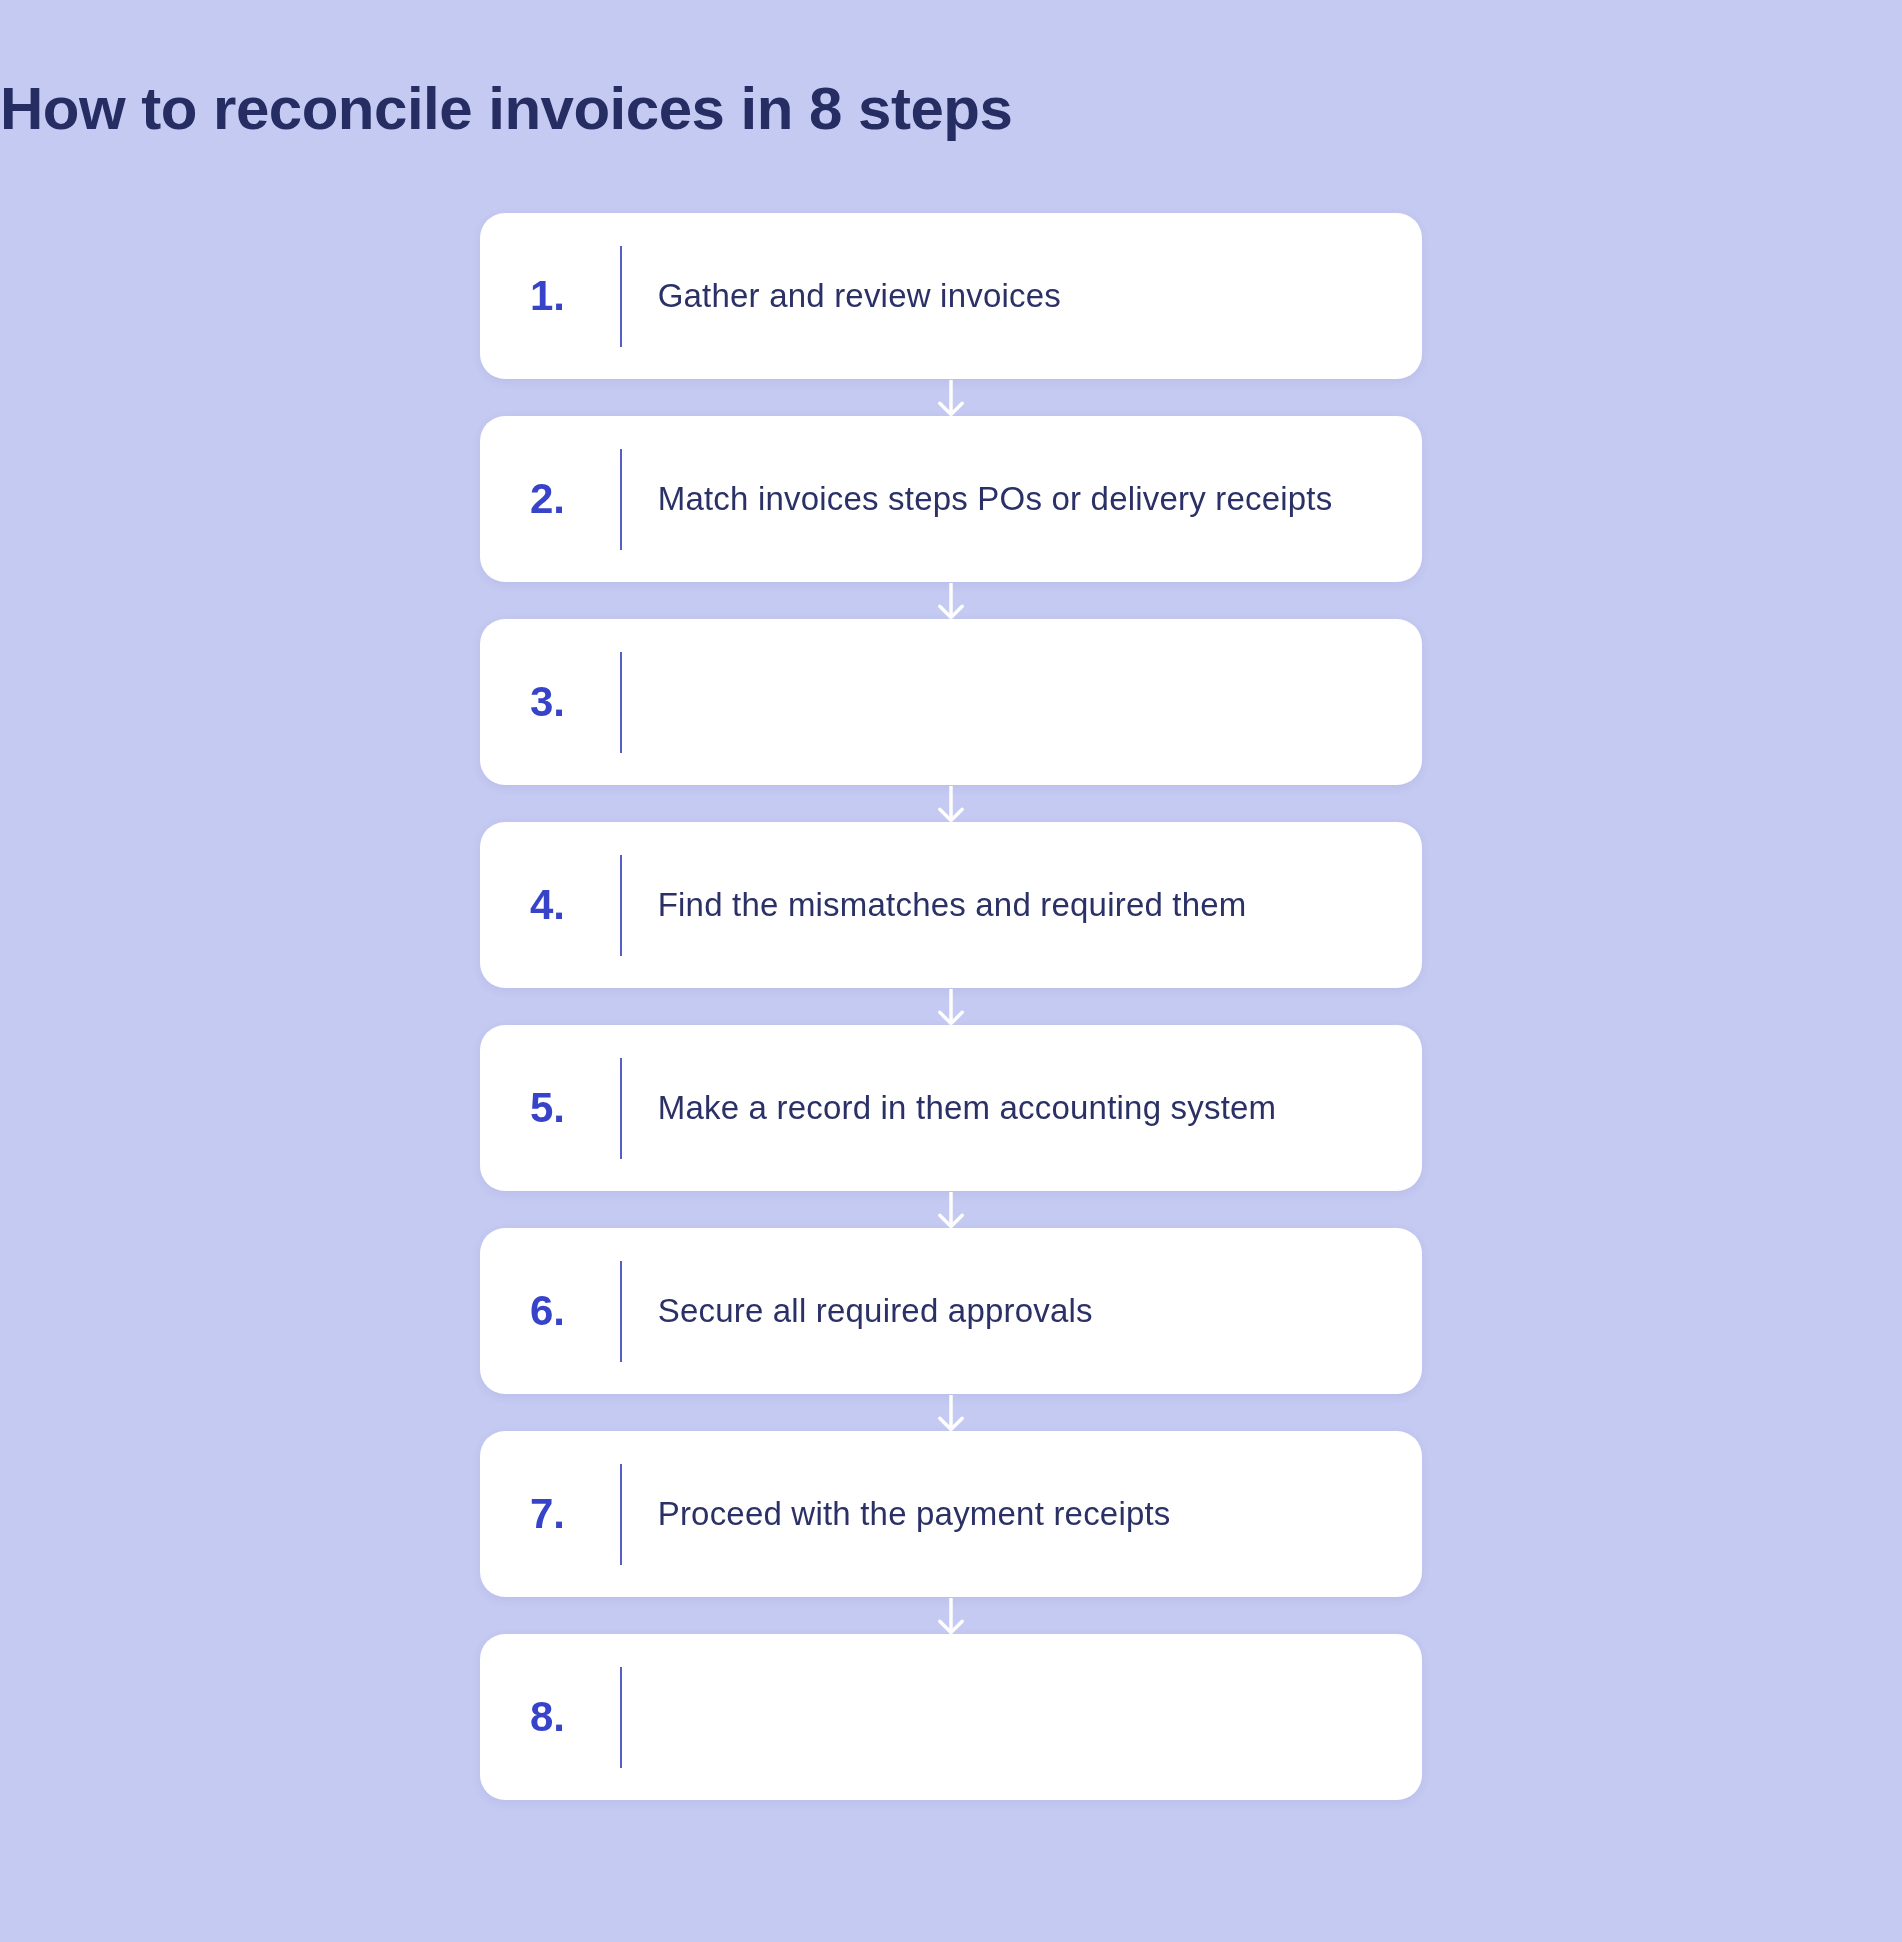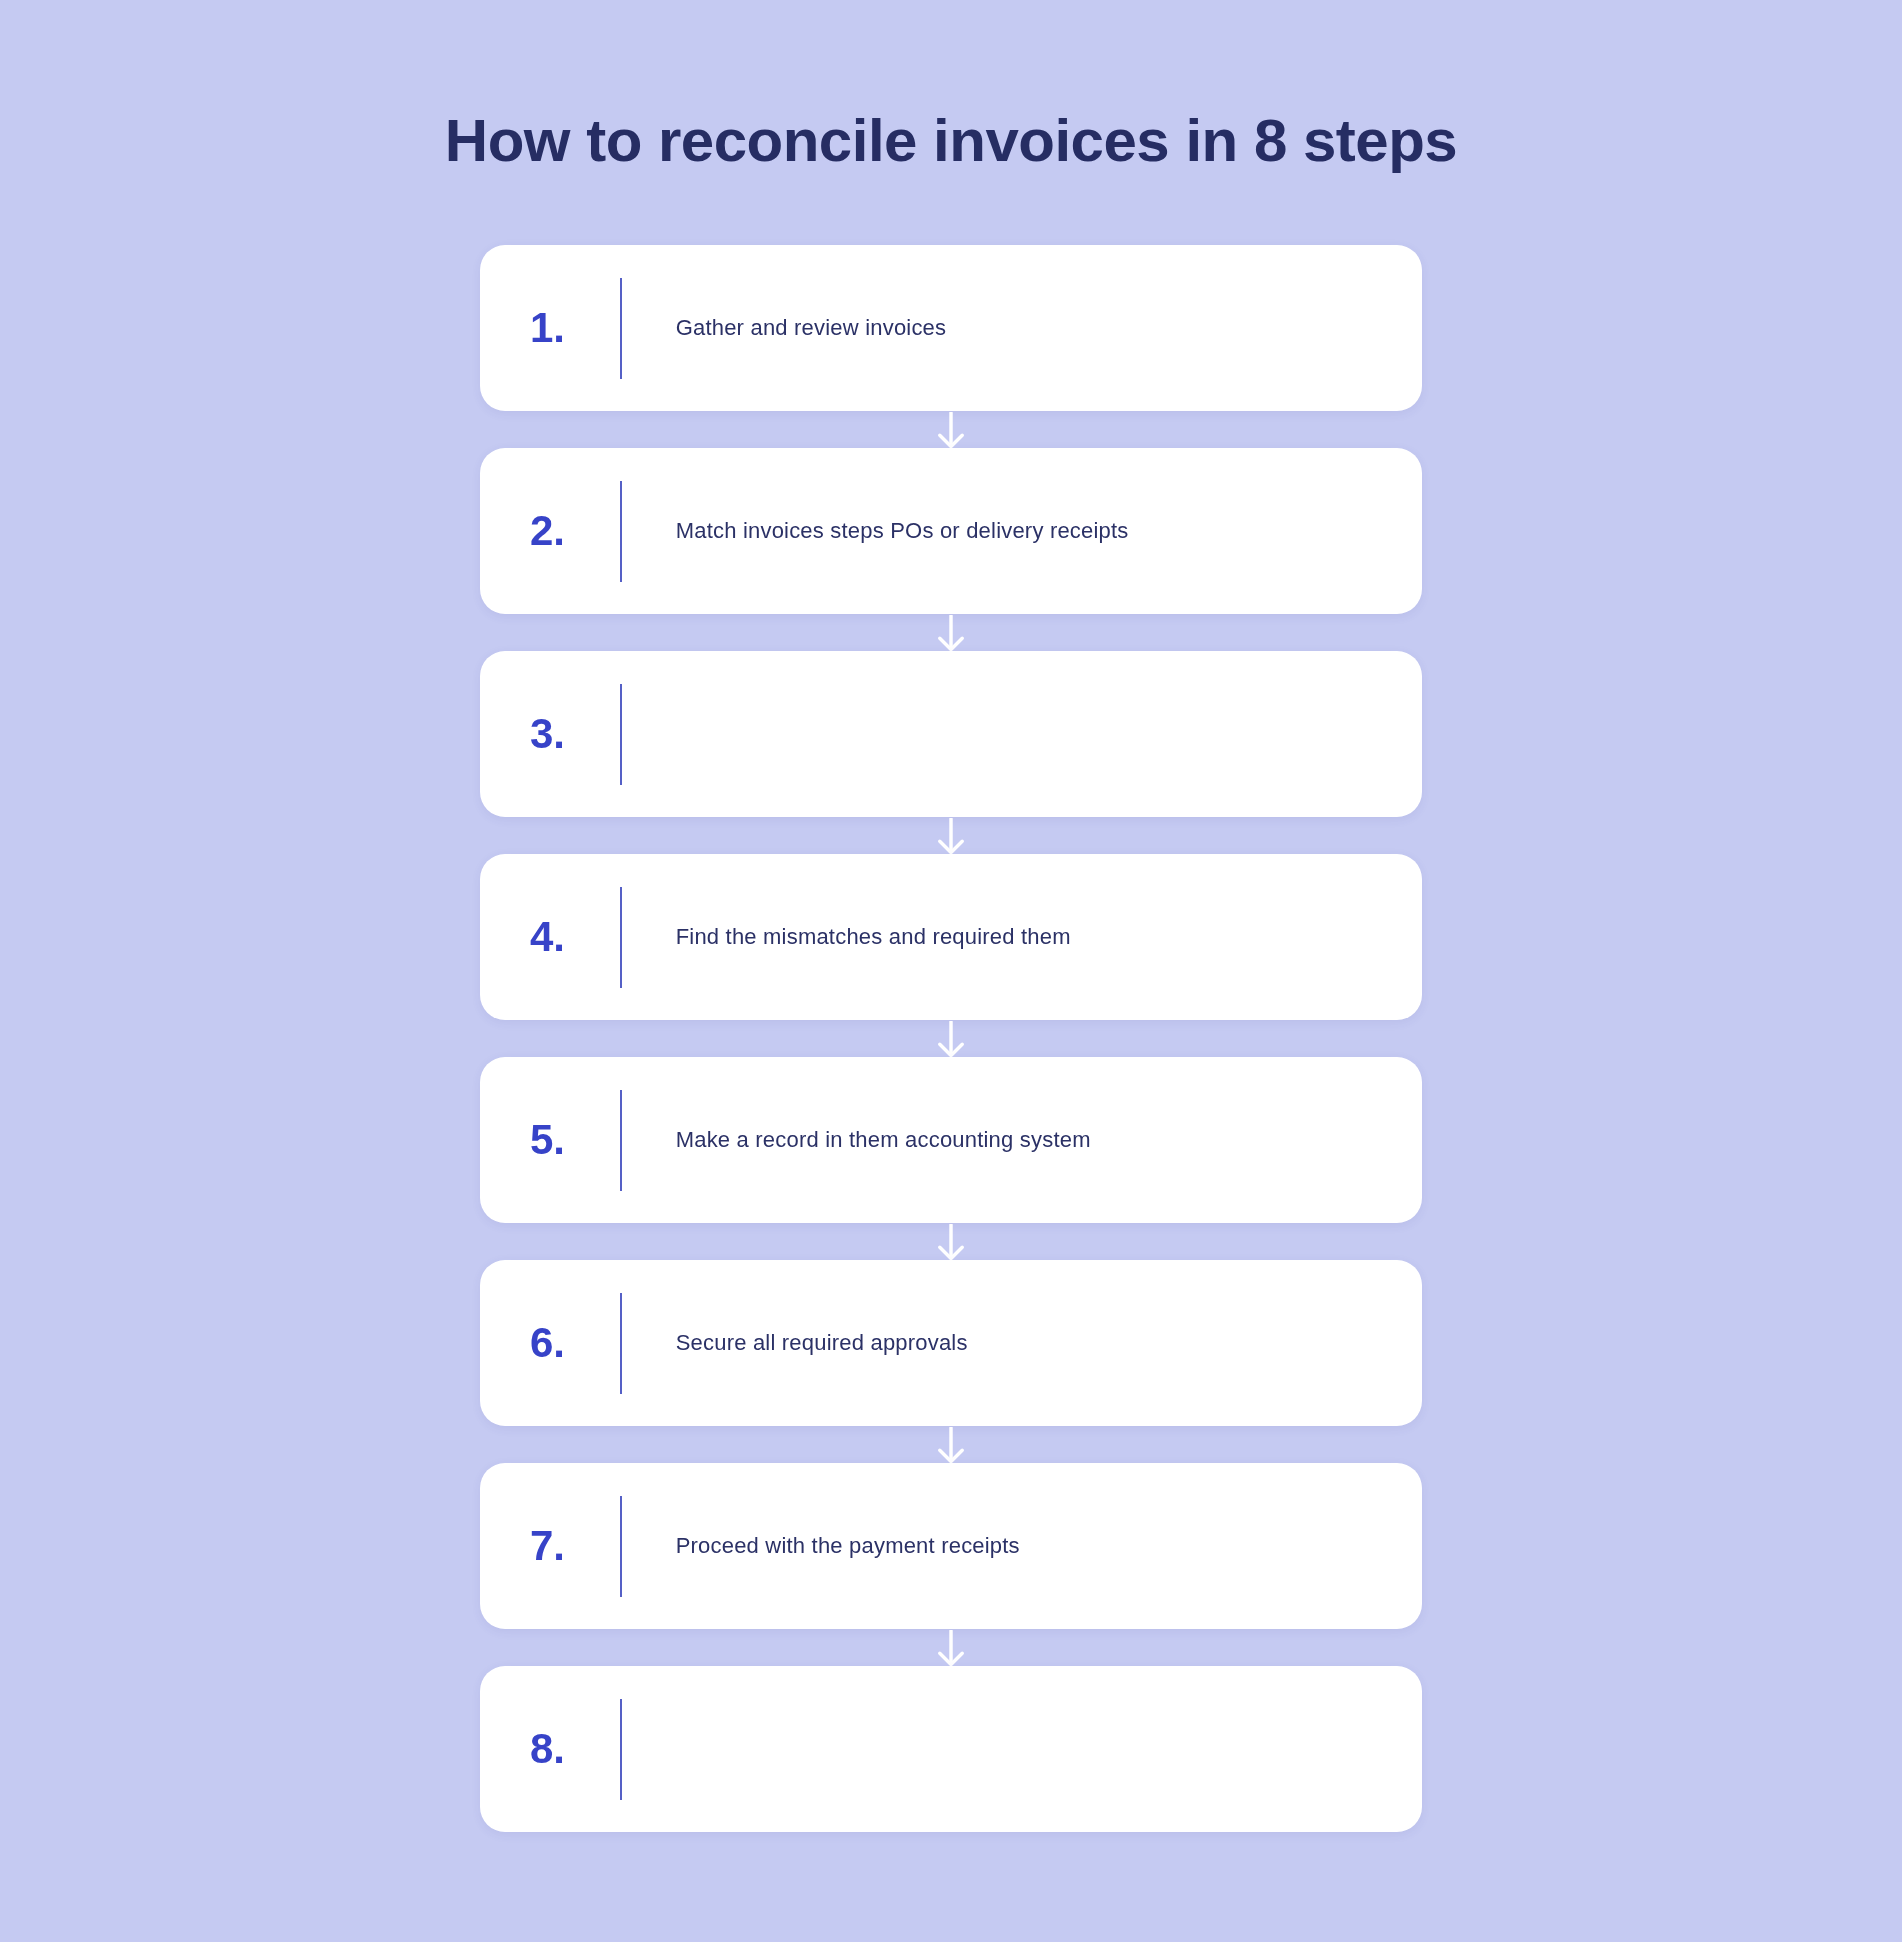--- a/index.html
+++ b/index.html
@@ -15,22 +15,21 @@
     overflow: hidden;
   }
 
   .page {
     position: relative;
     width: 1902px;
     height: 1942px;
   }
 
   .title {
-    padding-top: 107px;
-    text-align: center;
+    padding-top: 75px;
     font-size: 60px;
     line-height: 68px;
     font-weight: 700;
     letter-spacing: -0.5px;
     color: #262d63;
   }
 
   .stack {
     width: 942px;
     margin: 70px auto 0;
@@ -61,22 +60,22 @@
 
   .divider {
     width: 1.9px;
     height: 101px;
     margin-left: 3.8px;
     background: #5560c6;
     flex-shrink: 0;
   }
 
   .label {
-    margin-left: 54px;
-    font-size: 22px;
+    margin-left: 36px;
+    font-size: 33px;
     line-height: 42px;
     color: #2b3166;
     letter-spacing: 0.2px;
   }
 
   .arrow {
     position: absolute;
     left: 50%;
     bottom: -39px;
     transform: translateX(-50%);

